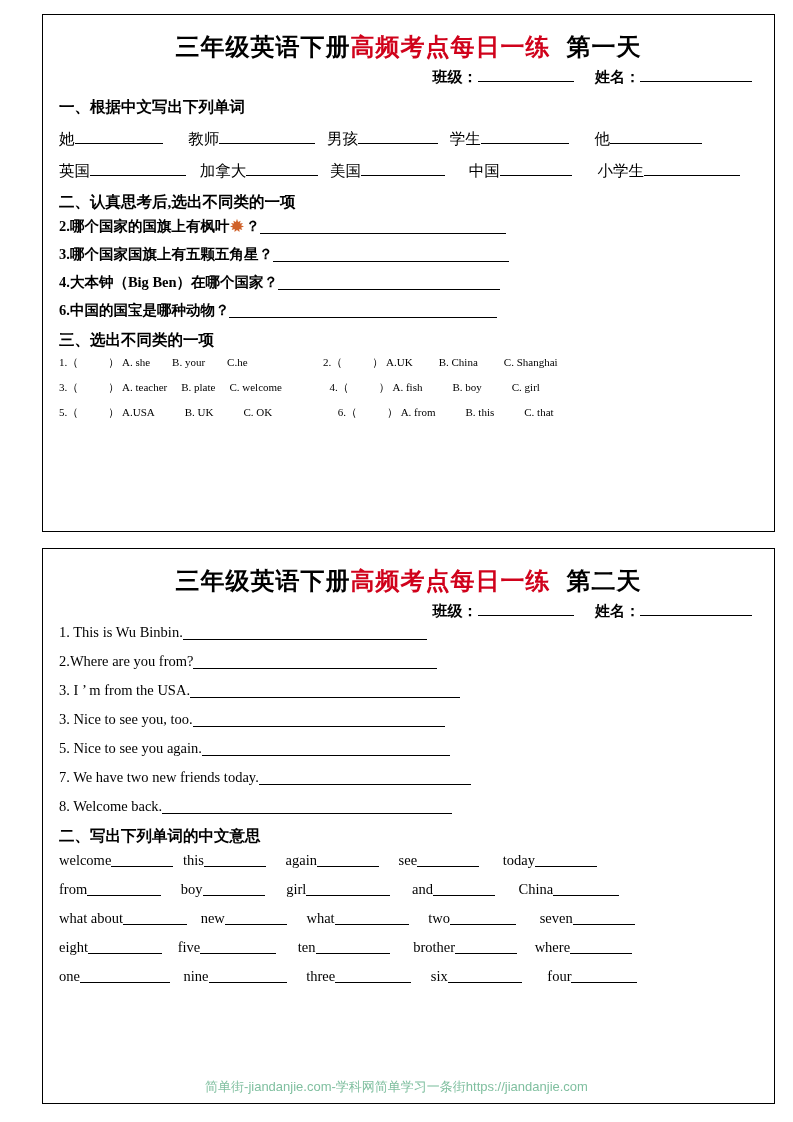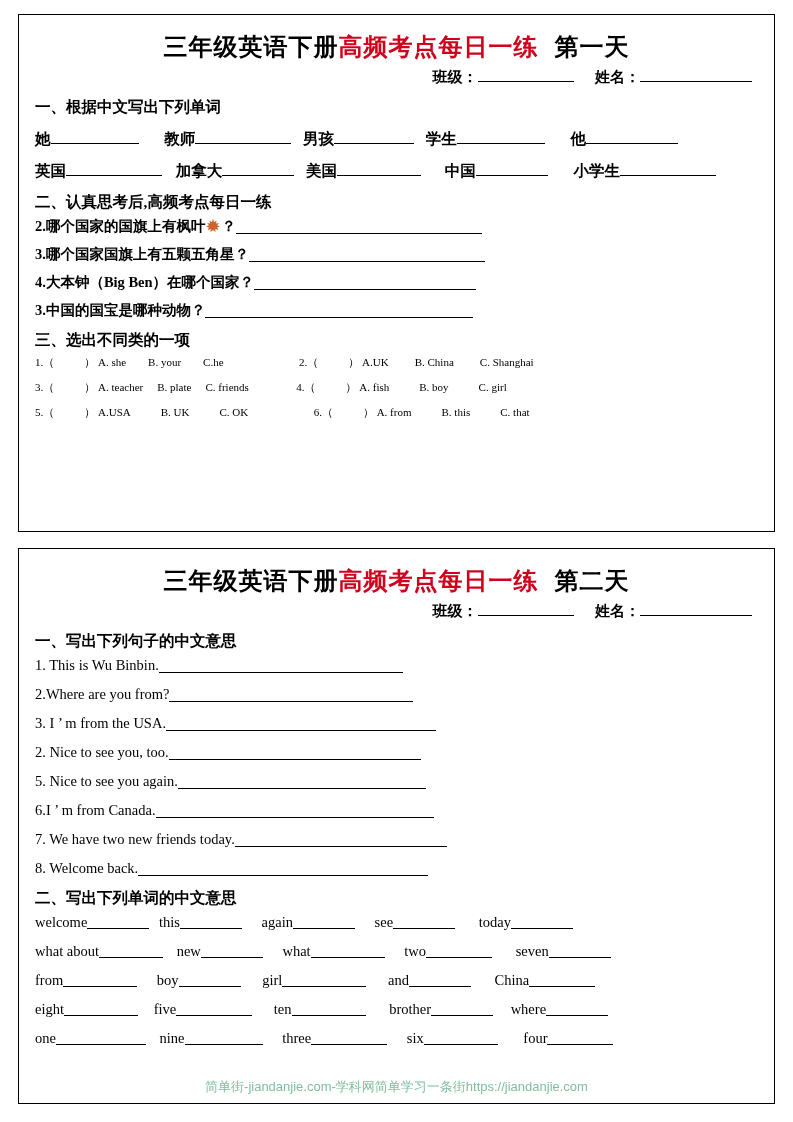--- a/index.html
+++ b/index.html
@@ -20,20 +20,21 @@
     height: 1122px;
     position: relative;
     box-sizing: border-box;
     padding: 14px 18px;
   }
   .sheet {
     border: 1.5px solid #000;
     box-sizing: border-box;
     padding: 10px 16px 12px 16px;
     position: relative;
+    margin-left: 24px;
   }
   .sheet.first { height: 518px; }
   .sheet.second { height: 556px; margin-top: 16px; }
 
   .title-row {
     text-align: center;
     font-size: 24px;
     font-weight: bold;
     letter-spacing: 1px;
     margin: 6px 0 2px 0;
@@ -56,21 +57,21 @@
   .sec-head {
     font-size: 15.5px;
     font-weight: bold;
     margin: 10px 0 4px 0;
   }
 
   .wordline {
     font-size: 15.5px;
     margin: 10px 0 4px 0;
     white-space: nowrap;
-    font-weight: bold;
+    font-weight: normal;
   }
   .wordline .blank { display: inline-block; border-bottom: 1px solid #000; height: 15px; }
 
   .qline {
     font-size: 14.5px;
     margin: 0 0 9px 0;
     white-space: nowrap;
     font-weight: bold;
   }
   .qline .ans { display: inline-block; border-bottom: 1px solid #000; height: 16px; vertical-align: -3px; }
@@ -152,55 +153,55 @@
       <span style="display:inline-block;width:6px"></span>
       <span>加拿大</span><span class="blank" style="width:72px"></span>
       <span style="display:inline-block;width:4px"></span>
       <span>美国</span><span class="blank" style="width:84px"></span>
       <span style="display:inline-block;width:16px"></span>
       <span>中国</span><span class="blank" style="width:72px"></span>
       <span style="display:inline-block;width:18px"></span>
       <span>小学生</span><span class="blank" style="width:96px"></span>
     </div>
 
-    <div class="sec-head">二、认真思考后,高频考点每日一练</div>
+    <div class="sec-head">二、认真思考后,选出不同类的一项</div>
 
 
     <div class="qline">
       <span>2.哪个国家的国旗上有枫叶</span><span class="maple"><svg width="16" height="16" viewBox="0 0 24 24">
             <path d="M12 1 L13.6 6 L17.5 4.2 L16.3 8.4 L21 7.4 L18 11 L22.5 12.6 L18.2 14.2 L20 18 L15.4 16.6 L15.8 21 L12 18 L8.2 21 L8.6 16.6 L4 18 L5.8 14.2 L1.5 12.6 L6 11 L3 7.4 L7.7 8.4 L6.5 4.2 L10.4 6 Z" fill="#d0622a"></path>
           </svg></span><span>？</span><span class="ans" style="width:246px"></span>
     </div>
 
     <div class="qline">
       <span>3.哪个国家国旗上有五颗五角星？</span><span class="ans" style="width:236px"></span>
     </div>
 
     <div class="qline">
       <span>4.大本钟（Big Ben）在哪个国家？</span><span class="ans" style="width:222px"></span>
     </div>
 
 
     <div class="qline">
-      <span>3.中国的国宝是哪种动物？</span><span class="ans" style="width:268px"></span>
+      <span>6.中国的国宝是哪种动物？</span><span class="ans" style="width:268px"></span>
     </div>
 
     <div class="sec-head">三、选出不同类的一项</div>
 
     <div class="choice-row">
       <span>1.（</span><span style="display:inline-block;width:30px"></span><span>）</span>
       <span>A. she</span><span class="gap" style="width:22px"></span><span>B. your</span><span class="gap" style="width:22px"></span><span>C.he</span>
       <span class="gap" style="width:70px"></span>
       <span>2.（</span><span style="display:inline-block;width:30px"></span><span>）</span>
       <span>A.UK</span><span class="gap" style="width:26px"></span><span>B. China</span><span class="gap" style="width:26px"></span><span>C. Shanghai</span>
     </div>
 
     <div class="choice-row">
       <span>3.（</span><span style="display:inline-block;width:30px"></span><span>）</span>
-      <span>A. teacher</span><span class="gap" style="width:14px"></span><span>B. plate</span><span class="gap" style="width:14px"></span><span>C. friends</span>
+      <span>A. teacher</span><span class="gap" style="width:14px"></span><span>B. plate</span><span class="gap" style="width:14px"></span><span>C. welcome</span>
       <span class="gap" style="width:42px"></span>
       <span>4.（</span><span style="display:inline-block;width:30px"></span><span>）</span>
       <span>A. fish</span><span class="gap" style="width:30px"></span><span>B. boy</span><span class="gap" style="width:30px"></span><span>C. girl</span>
     </div>
 
     <div class="choice-row">
       <span>5.（</span><span style="display:inline-block;width:30px"></span><span>）</span>
       <span>A.USA</span><span class="gap" style="width:30px"></span><span>B. UK</span><span class="gap" style="width:30px"></span><span>C. OK</span>
       <span class="gap" style="width:60px"></span>
       <span>6.（</span><span style="display:inline-block;width:30px"></span><span>）</span>
@@ -212,74 +213,70 @@
     <div class="title-row">
       <span class="title-black">三年级英语下册</span><span class="title-red">高频考点每日一练</span><span class="title-day">第二天</span>
     </div>
 
     <div class="info-row">
       <span class="lbl">班级：</span><span class="ul-short"></span>
       <span style="display:inline-block;width:14px"></span>
       <span class="lbl">姓名：</span><span class="ul-med"></span>
     </div>
 
-    <div class="sec-head">一、写出下列句子的中文意思</div>
 
     <div class="transline">
       <span>1. This is Wu Binbin.</span><span class="ans" style="width:244px"></span>
     </div>
     <div class="transline">
       <span>2.Where are you from?</span><span class="ans" style="width:244px"></span>
     </div>
     <div class="transline">
       <span>3. I ’ m from the USA.</span><span class="ans" style="width:270px"></span>
     </div>
     <div class="transline">
-      <span>2. Nice to see you, too.</span><span class="ans" style="width:252px"></span>
+      <span>3. Nice to see you, too.</span><span class="ans" style="width:252px"></span>
     </div>
     <div class="transline">
       <span>5.  Nice to see you again.</span><span class="ans" style="width:248px"></span>
-    </div>
-    <div class="transline">
-      <span>6.I ’ m from Canada.</span><span class="ans" style="width:278px"></span>
     </div>
     <div class="transline">
       <span>7. We have two new friends today.</span><span class="ans" style="width:212px"></span>
     </div>
     <div class="transline">
       <span>8. Welcome back.</span><span class="ans" style="width:290px"></span>
     </div>
 
     <div class="sec-head">二、写出下列单词的中文意思</div>
 
     <div class="vocab-row">
       <span>welcome</span><span class="blank" style="width:62px"></span><span class="sp" style="width:6px"></span>
       <span>this</span><span class="blank" style="width:62px"></span><span class="sp" style="width:16px"></span>
       <span>again</span><span class="blank" style="width:62px"></span><span class="sp" style="width:16px"></span>
       <span>see</span><span class="blank" style="width:62px"></span><span class="sp" style="width:20px"></span>
       <span>today</span><span class="blank" style="width:62px"></span>
     </div>
 
     <div class="vocab-row">
+      <span>from</span><span class="blank" style="width:74px"></span><span class="sp" style="width:16px"></span>
+      <span>boy</span><span class="blank" style="width:62px"></span><span class="sp" style="width:18px"></span>
+      <span>girl</span><span class="blank" style="width:84px"></span><span class="sp" style="width:18px"></span>
+      <span>and</span><span class="blank" style="width:62px"></span><span class="sp" style="width:20px"></span>
+      <span>China</span><span class="blank" style="width:66px"></span>
+    </div>
+
+    <div class="vocab-row">
       <span>what about</span><span class="blank" style="width:64px"></span><span class="sp" style="width:10px"></span>
       <span>new</span><span class="blank" style="width:62px"></span><span class="sp" style="width:16px"></span>
       <span>what</span><span class="blank" style="width:74px"></span><span class="sp" style="width:16px"></span>
       <span>two</span><span class="blank" style="width:66px"></span><span class="sp" style="width:20px"></span>
       <span>seven</span><span class="blank" style="width:62px"></span>
     </div>
 
     <div class="vocab-row">
-      <span>from</span><span class="blank" style="width:74px"></span><span class="sp" style="width:16px"></span>
-      <span>boy</span><span class="blank" style="width:62px"></span><span class="sp" style="width:18px"></span>
-      <span>girl</span><span class="blank" style="width:84px"></span><span class="sp" style="width:18px"></span>
-      <span>and</span><span class="blank" style="width:62px"></span><span class="sp" style="width:20px"></span>
-      <span>China</span><span class="blank" style="width:66px"></span>
-    </div>
-
-    <div class="vocab-row">
       <span>eight</span><span class="blank" style="width:74px"></span><span class="sp" style="width:12px"></span>
       <span>five</span><span class="blank" style="width:76px"></span><span class="sp" style="width:18px"></span>
       <span>ten</span><span class="blank" style="width:74px"></span><span class="sp" style="width:20px"></span>
       <span>brother</span><span class="blank" style="width:62px"></span><span class="sp" style="width:14px"></span>
       <span>where</span><span class="blank" style="width:62px"></span>
     </div>
 
     <div class="vocab-row">
       <span>one</span><span class="blank" style="width:90px"></span><span class="sp" style="width:10px"></span>
       <span>nine</span><span class="blank" style="width:78px"></span><span class="sp" style="width:16px"></span>

